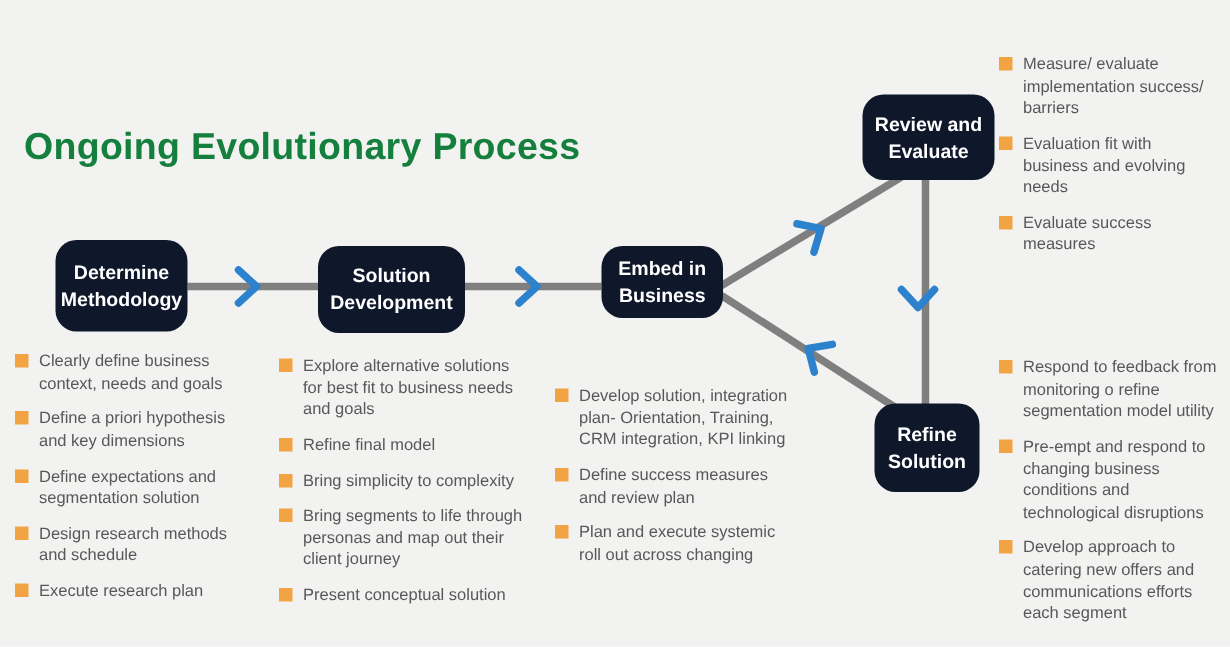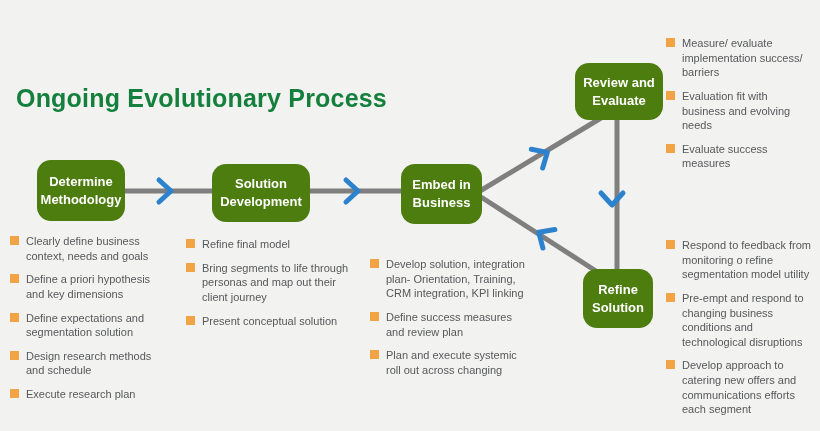--- a/index.html
+++ b/index.html
@@ -6,21 +6,21 @@
   .canvas {
     position:relative; width:820px; height:431px;
     background:#f2f2f1; overflow:hidden;
     font-family:"Liberation Sans", sans-serif;
   }
   .title {
     position:absolute; left:16px; top:84px;
     font-size:25px; font-weight:700; color:#15803d; letter-spacing:.2px;
   }
   .stage {
-    position:absolute; background:#4d7c0f; color:#ffffff;
+    position:absolute; background:#0f172a; color:#ffffff;
     border-radius:14px; display:flex; align-items:center; justify-content:center;
     text-align:center; font-weight:700; font-size:13px; line-height:1.35;
     padding:4px 6px; box-sizing:border-box; z-index:2;
   }
   .connector-layer { position:absolute; left:0; top:0; z-index:1; }
   .bullet-list {
     position:absolute; display:flex; flex-direction:column; gap:9px;
     list-style:none; margin:0; padding:0;
   }
   .bullet-item { display:flex; gap:7px; font-size:11px; line-height:1.33; color:#57585a; }
@@ -46,21 +46,21 @@
       <path d="M 159,180 L 171,191 L 159,202"></path>
       <path d="M 346,180 L 358,191 L 346,202"></path>
       <path d="M 536,144 L 548,155 L 536,166" transform="rotate(-31 543 155)"></path>
       <path d="M 610,194 L 622,205 L 610,216" transform="rotate(90 617 200)"></path>
       <path d="M 536,224 L 548,235 L 536,246" transform="rotate(-147 543 235)"></path>
     </g>
   </svg>
 
   <div class="stage" style="left:37px; top:160px; width:88px; height:61px;">Determine Methodology</div>
   <div class="stage" style="left:212px; top:164px; width:98px; height:58px;">Solution Development</div>
-  <div class="stage" style="left:401px; top:164px; width:81px; height:60px;">Embed in Business</div>
+  <div class="stage" style="left:401px; top:164px; width:81px; height:48px;">Embed in Business</div>
   <div class="stage" style="left:575px; top:63px; width:88px; height:57px;">Review and Evaluate</div>
   <div class="stage" style="left:583px; top:269px; width:70px; height:59px;">Refine Solution</div>
 
   <ul class="bullet-list" style="left:10px; top:234px; width:160px;">
     <li class="bullet-item">
       <span class="bullet-sq"></span>
       <span class="bullet-text">Clearly define business context, needs and goals</span>
     </li>
     <li class="bullet-item">
       <span class="bullet-sq"></span>
@@ -76,21 +76,29 @@
     </li>
     <li class="bullet-item">
       <span class="bullet-sq"></span>
       <span class="bullet-text">Execute research plan</span>
     </li>
   </ul>
 
   <ul class="bullet-list" style="left:186px; top:237px; width:164px;">
     <li class="bullet-item">
       <span class="bullet-sq"></span>
+      <span class="bullet-text">Explore alternative solutions for best fit to business needs and goals</span>
+    </li>
+    <li class="bullet-item">
+      <span class="bullet-sq"></span>
       <span class="bullet-text">Refine final model</span>
+    </li>
+    <li class="bullet-item">
+      <span class="bullet-sq"></span>
+      <span class="bullet-text">Bring simplicity to complexity</span>
     </li>
     <li class="bullet-item">
       <span class="bullet-sq"></span>
       <span class="bullet-text">Bring segments to life through personas and map out their client journey</span>
     </li>
     <li class="bullet-item">
       <span class="bullet-sq"></span>
       <span class="bullet-text">Present conceptual solution</span>
     </li>
   </ul>

